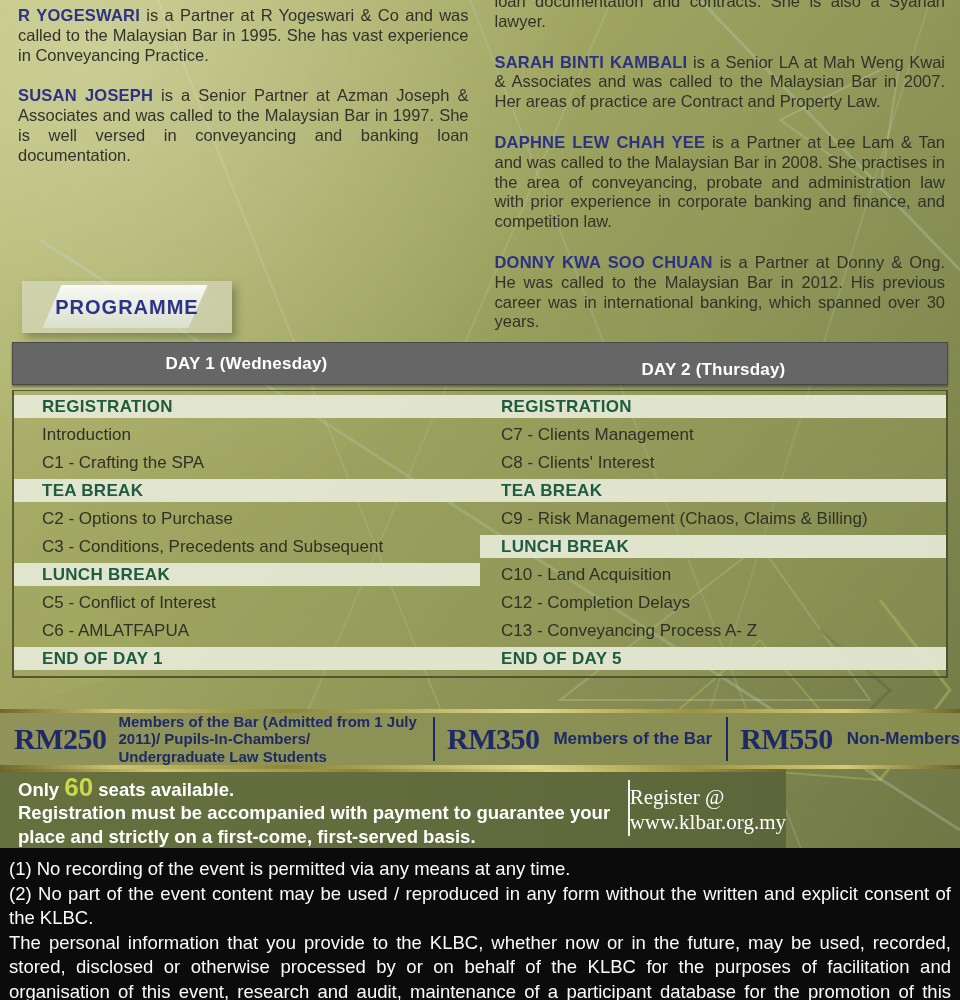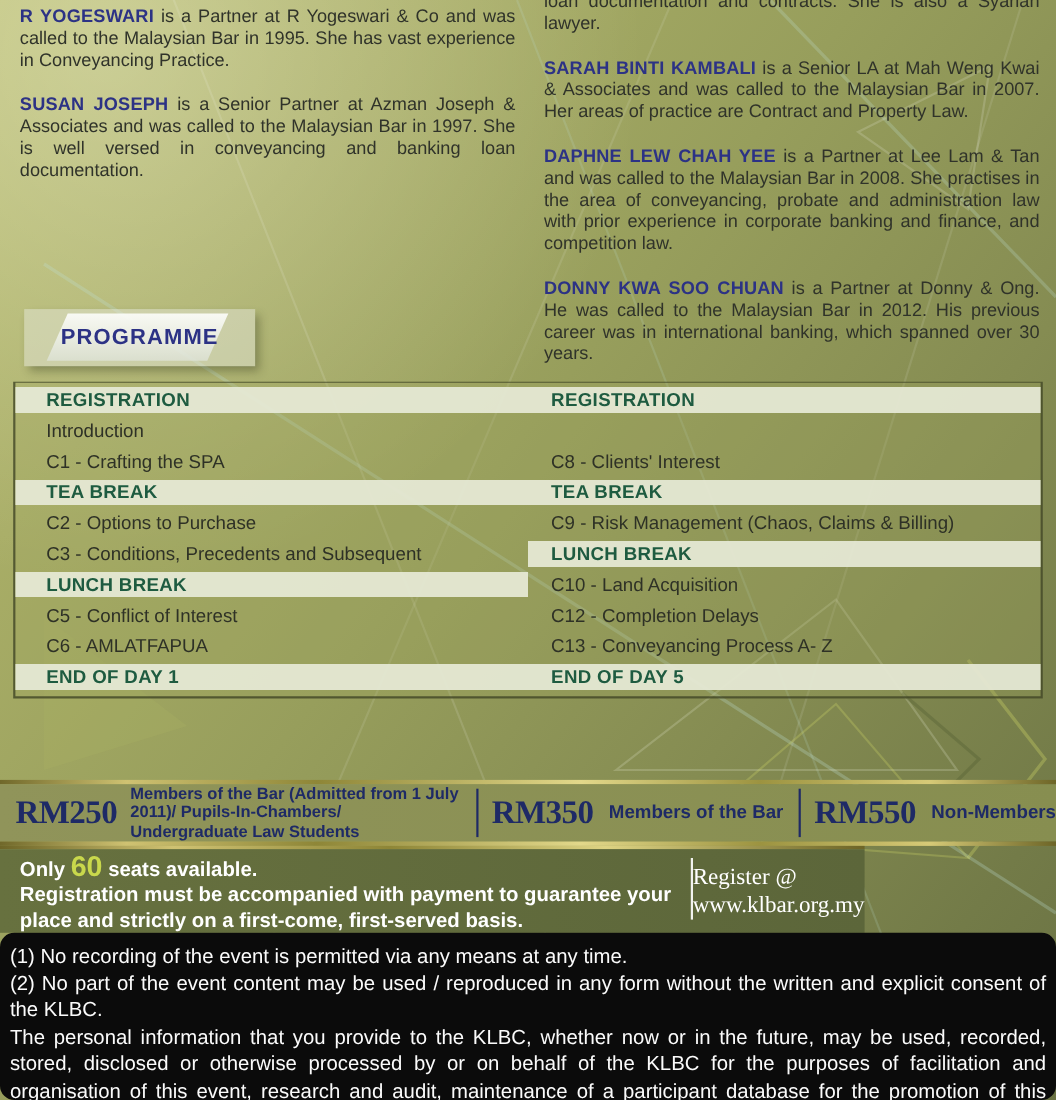--- a/index.html
+++ b/index.html
@@ -44,21 +44,21 @@
   .vdiv{width:2px;height:44px;background:#1e2a66;margin:0 12px 0 14px;flex:none;}
   
   .seatsbar{position:absolute;left:0;top:769px;width:786px;height:79px;display:flex;flex-direction:column;}
   .sstrip{height:5px;background:linear-gradient(90deg,#6d6527,#cfc272 20%,#8e8637 45%,#ddd383 70%,#6d6527);}
   .sbody{flex:1;background:linear-gradient(90deg,#67713f,#5c663a);display:flex;color:#fff;}
   .stext{width:676px;padding:4px 0 0 18px;font-weight:700;font-size:18.5px;line-height:23.5px;box-sizing:border-box;}
   .big60{font-size:26px;color:#c9d84c;font-weight:700;}
   .sdiv{width:2px;background:rgba(255,255,255,0.92);margin:8px 0 12px 0;flex:none;}
   .register{flex:1;display:flex;align-items:center;justify-content:center;font-family:"Liberation Serif",serif;font-size:21px;}
   
-  .terms{position:absolute;left:0;top:848px;width:960px;height:152px;background:#0b0b0b;color:#fbfbfb;padding:9px 9px 0 9px;box-sizing:border-box;border-radius:13px;}
+  .terms{position:absolute;left:0;top:848px;width:960px;height:152px;background:#0b0b0b;color:#fbfbfb;padding:9px 9px 0 9px;box-sizing:border-box;}
   .terms p{margin:0;font-size:18.5px;line-height:24.6px;}
   .terms .just{text-align:justify;}
 </style>
 </head>
 <body>
 
 <div class="poster">
 
   <svg class="pattern" width="960" height="1000" viewBox="0 0 960 1000">
     <line x1="150" y1="-20" x2="560" y2="1010" stroke="#ffffff" stroke-opacity="0.12" stroke-width="2"></line>
@@ -88,27 +88,32 @@
     </div>
   </div>
 
   <div class="banner">
     <div class="banner-bg"></div>
     <div class="banner-skew"></div>
     <div class="banner-label">PROGRAMME</div>
   </div>
 
   <div class="ptable">
+    <div class="thead">
+      <div class="th">DAY 1 (Wednesday)</div>
+      <div class="th th-day2">DAY 2 (Thursday)</div>
+    </div>
     <div class="tbody">
       <div class="prow">
         <div class="pcell hl">REGISTRATION</div>
         <div class="pcell c2 hl">REGISTRATION</div>
       </div>
       <div class="prow">
         <div class="pcell">Introduction</div>
+        <div class="pcell c2">C7 - Clients Management</div>
       </div>
       <div class="prow">
         <div class="pcell">C1 - Crafting the SPA</div>
         <div class="pcell c2">C8 - Clients' Interest</div>
       </div>
       <div class="prow">
         <div class="pcell hl">TEA BREAK</div>
         <div class="pcell c2 hl">TEA BREAK</div>
       </div>
       <div class="prow">

